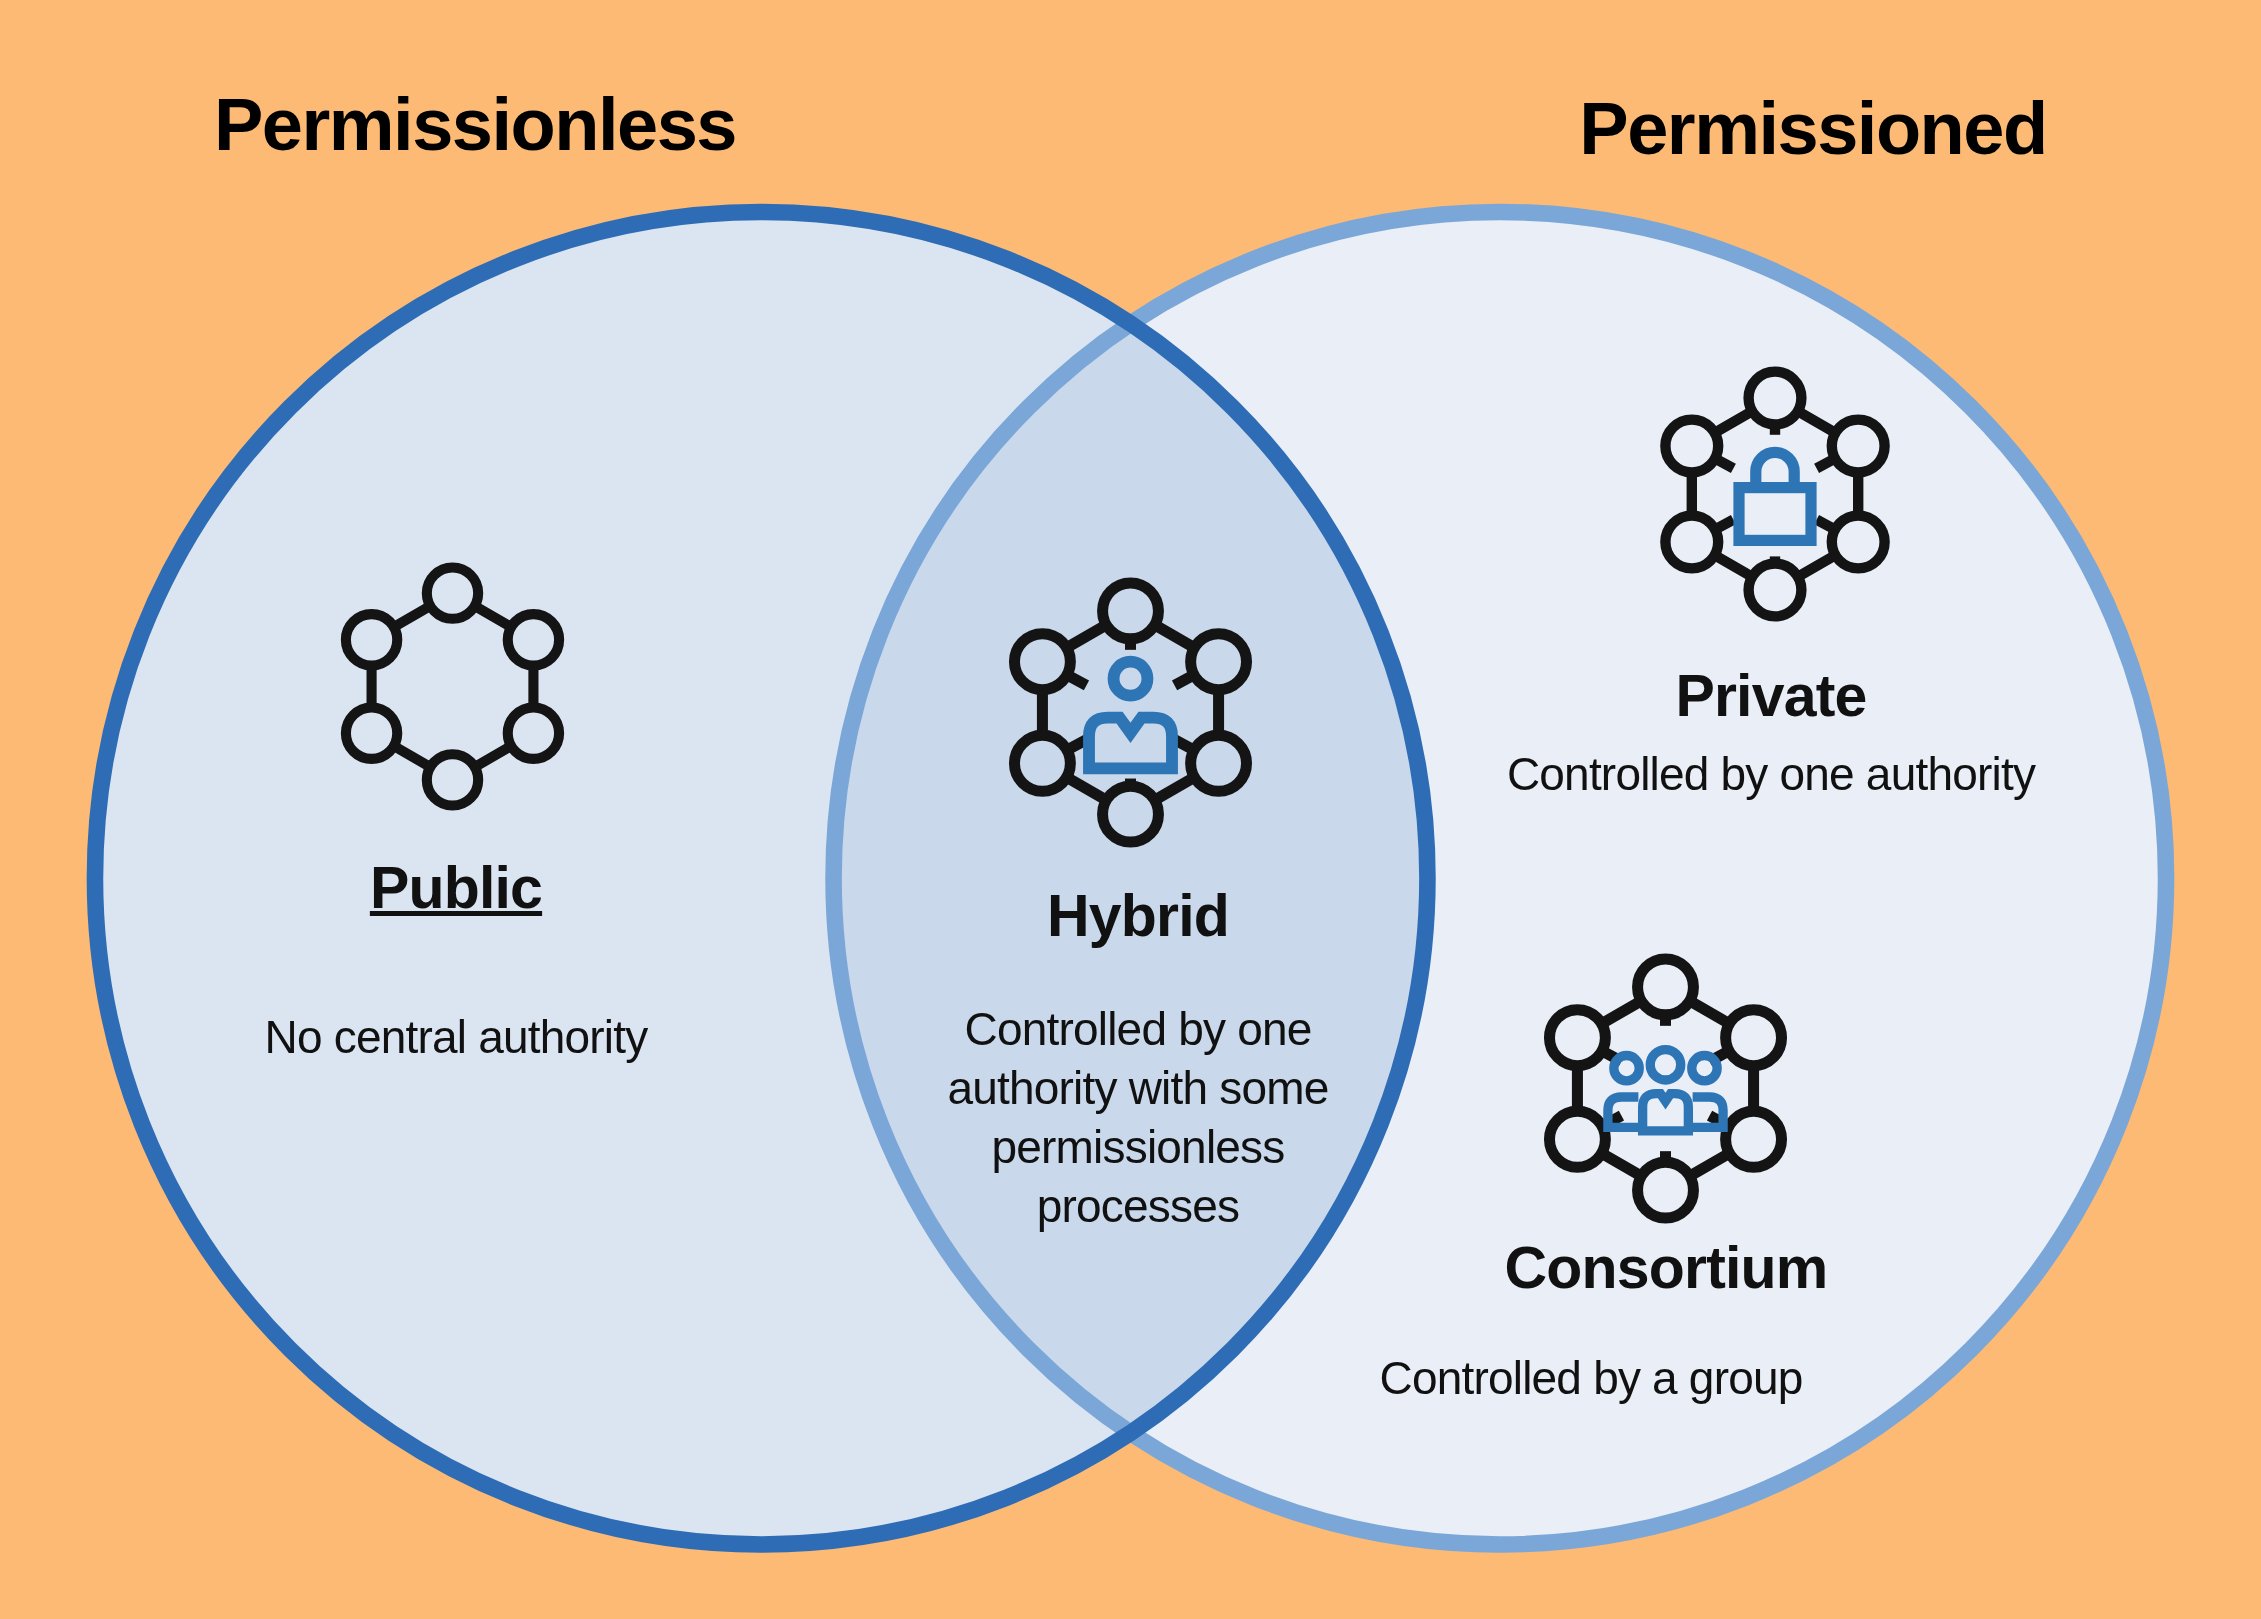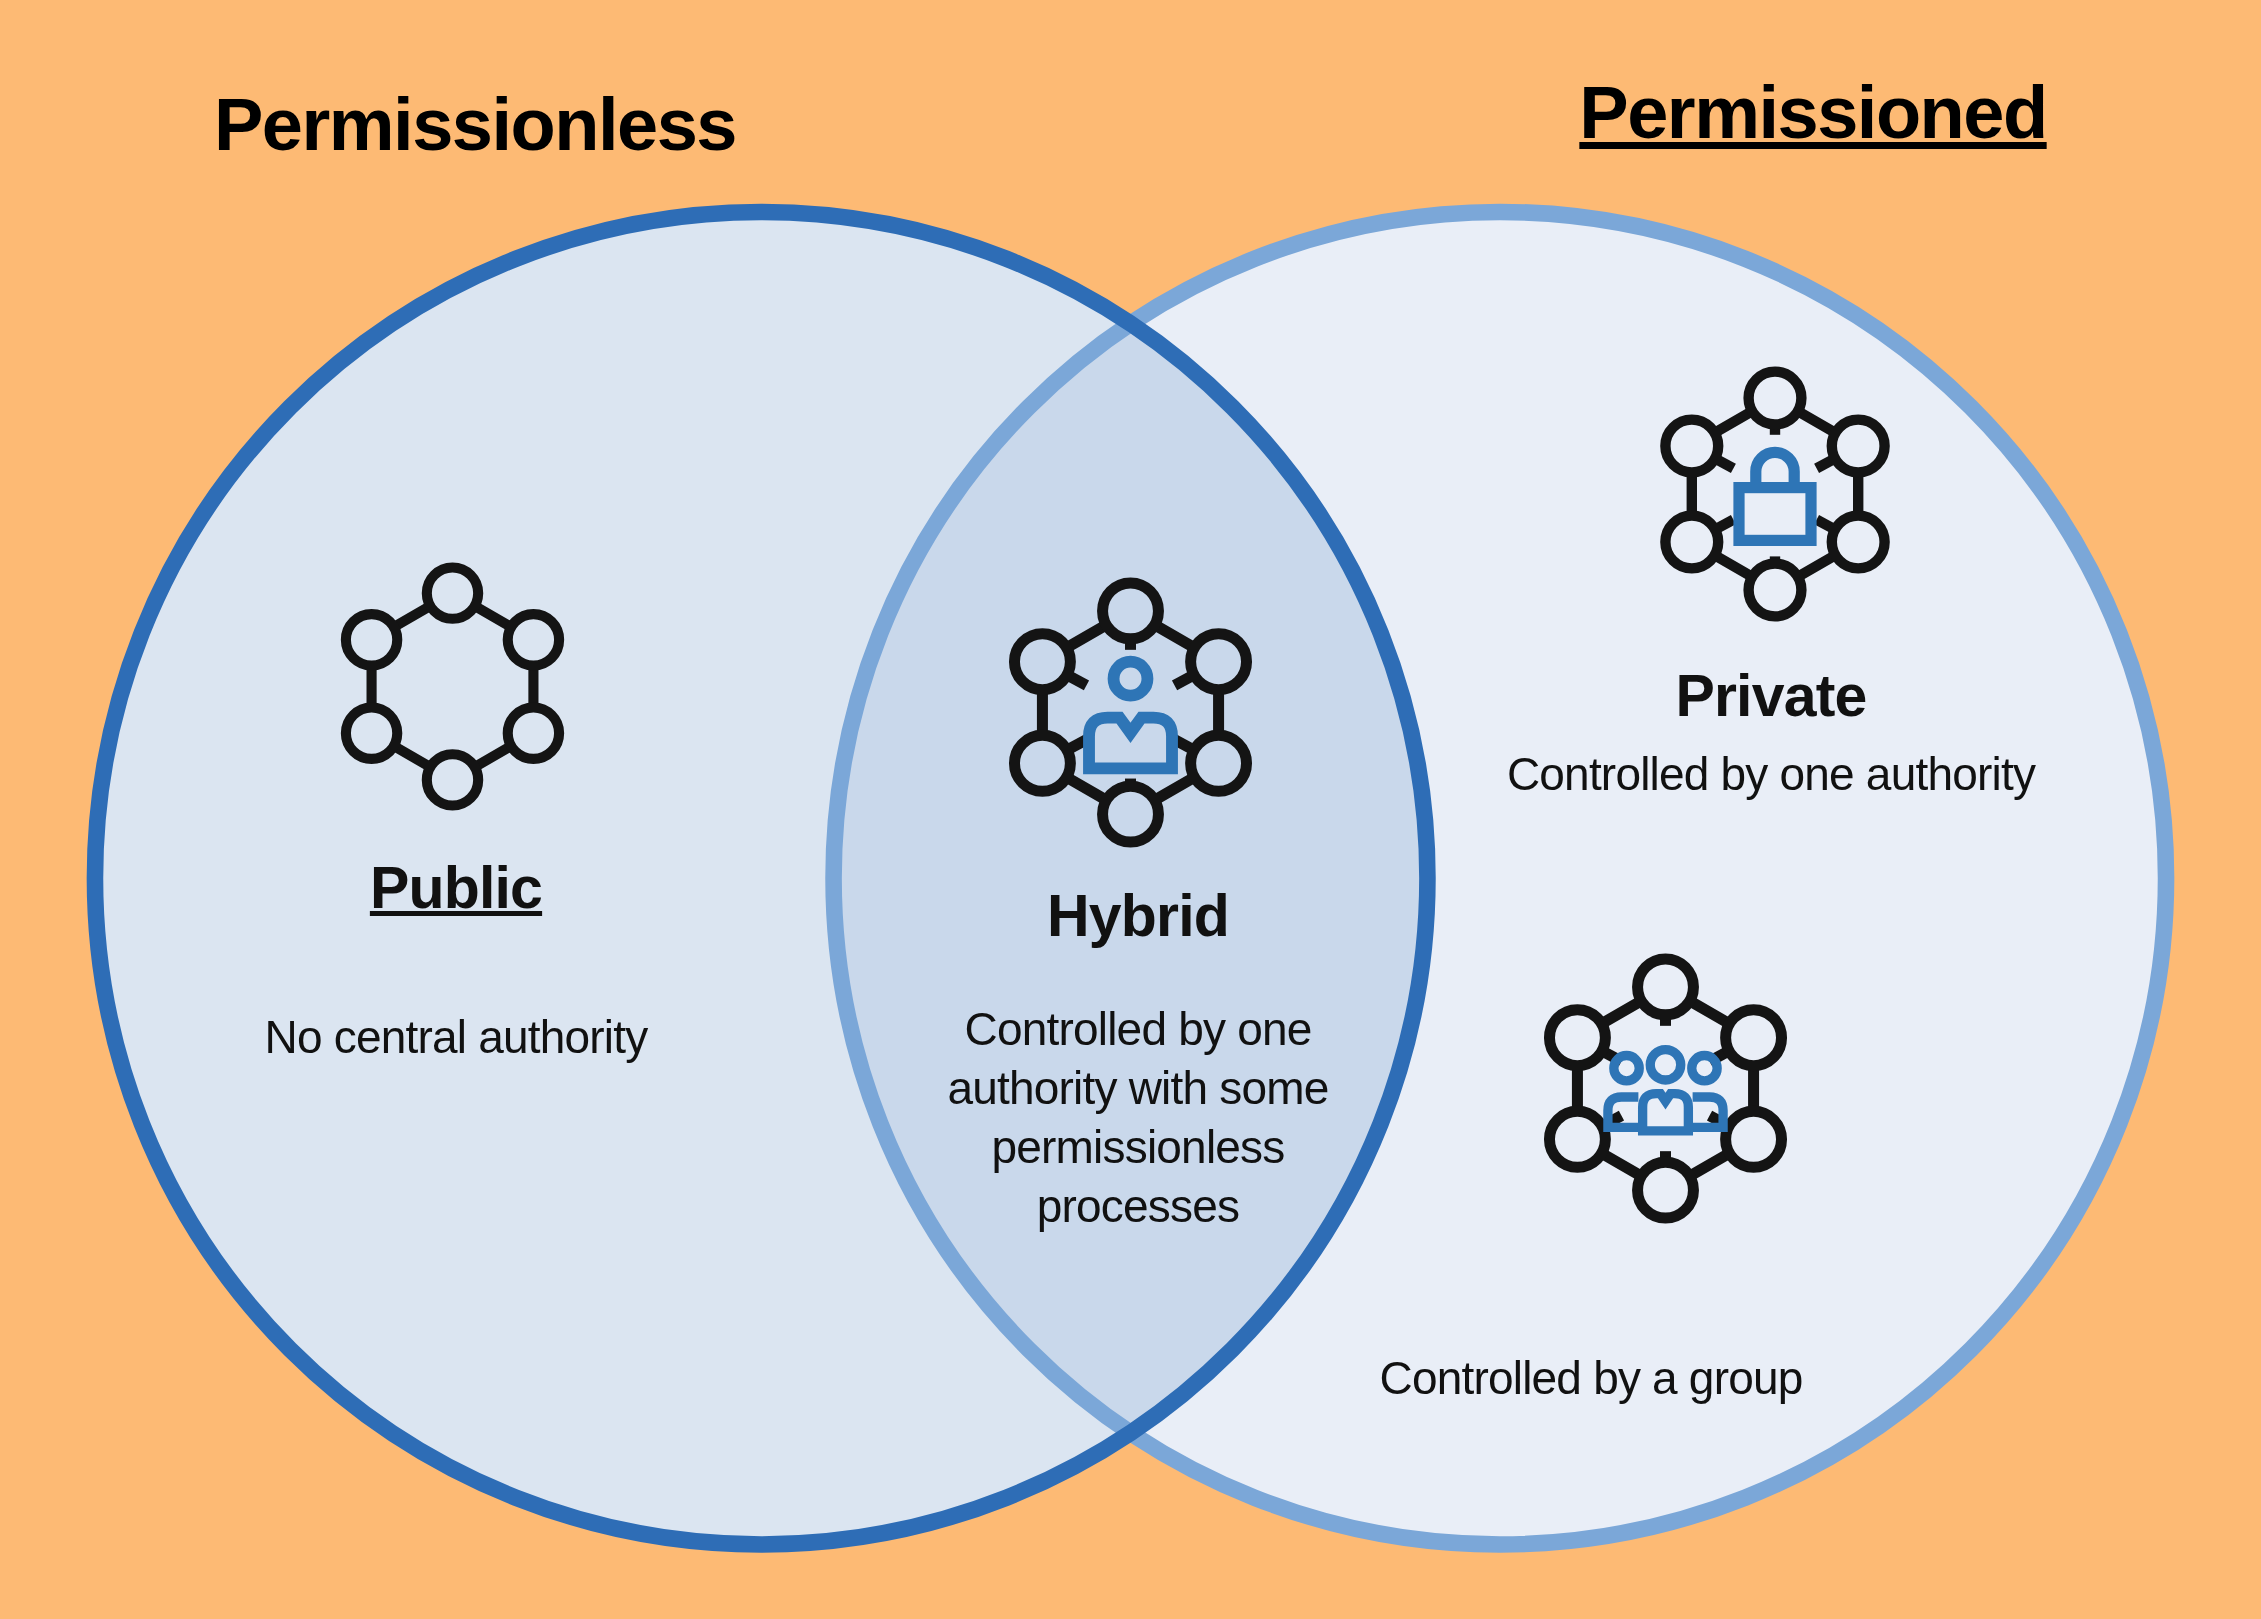--- a/index.html
+++ b/index.html
@@ -17,21 +17,21 @@
     position: absolute;
     font-size: 74px;
     font-weight: bold;
     letter-spacing: -1.5px;
     text-align: center;
     width: 678px;
     color: #000000;
     line-height: 1.1;
   }
   .title-left  { left: 136px;  top: 84px; }
-  .title-right { left: 1474px; top: 72px; text-decoration: underline;  }
+  .title-right { left: 1474px; top: 88px;  }
   .label {
     position: absolute;
     font-size: 59px;
     font-weight: bold;
     letter-spacing: -0.8px;
     text-align: center;
     width: 678px;
     line-height: 1.1;
   }
   .desc {
@@ -181,16 +181,17 @@
   <div class="desc hybrid-desc">
     <div>Controlled by one</div>
     <div>authority with some</div>
     <div>permissionless</div>
     <div>processes</div>
   </div>
 
   <div class="label private-label">Private</div>
   <div class="desc private-desc">Controlled by one authority</div>
 
+  <div class="label consortium-label">Consortium</div>
   <div class="desc consortium-desc">Controlled by a group</div>
 
 </div>
 
 
 </body></html>

